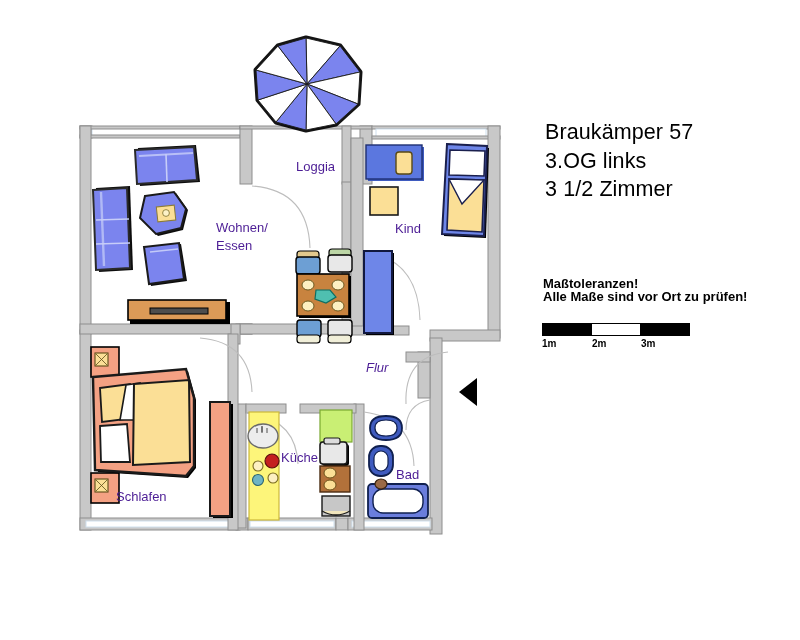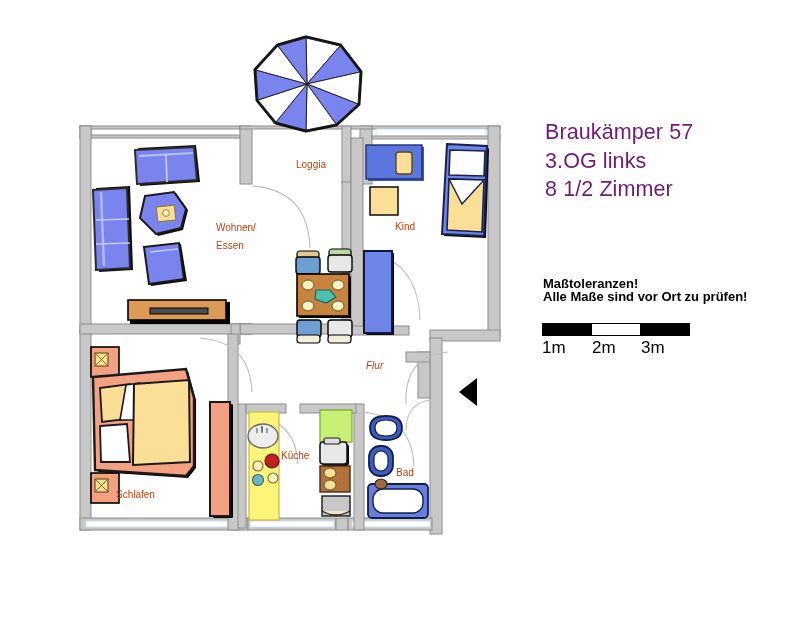--- a/index.html
+++ b/index.html
@@ -9,36 +9,36 @@
     font-family:"Liberation Sans","DejaVu Sans",sans-serif;
     color:#000;
   }
   #plan-root{position:absolute;left:0;top:0;width:800px;height:640px;}
   svg#floorplan{position:absolute;left:0;top:0;width:800px;height:640px;display:block;}
 
   
   .titleblock{position:absolute;left:545px;top:118px;width:240px;}
   .titleblock .tline{
     font-size:21.5px;line-height:28.5px;letter-spacing:.1px;
-    white-space:nowrap;color:#701a75;
+    white-space:nowrap;color:#000000;
   }
   .note{position:absolute;left:543px;top:278px;width:240px;}
   .note .nline{font-size:13px;font-weight:bold;line-height:12.5px;white-space:nowrap;}
 
   .scalewrap{position:absolute;left:542px;top:323px;width:160px;}
   .scalebar{display:flex;width:148px;height:13px;border:1px solid #000;box-sizing:border-box;}
   .scaleseg{flex:1 1 0;height:100%;}
   .seg-black{background:#000;}
   .seg-white{background:#fff;}
   .scalelabels{position:relative;height:16px;margin-top:2px;}
-  .scalelabels span{position:absolute;top:0;font-size:17px;font-weight:normal;}
+  .scalelabels span{position:absolute;top:0;font-size:10px;font-weight:bold;}
   .sl0{left:0px;} .sl1{left:50px;} .sl2{left:99px;}
 
   
-  .rlabel{position:absolute;font-size:10px;color:#c2410c;white-space:nowrap;}
+  .rlabel{position:absolute;font-size:13px;color:#4c1d95;white-space:nowrap;}
   .rlabel.two{line-height:18px;}
 </style>
 </head>
 <body>
 
 <div id="plan-root">
 
   <svg id="floorplan" viewBox="0 0 800 640">
     <defs>
       <style>
@@ -338,21 +338,21 @@
 
   <div class="rlabel" style="left:395px;top:221px;">Kind</div>
   <div class="rlabel" style="left:366px;top:360px;font-style:italic;">Flur</div>
   <div class="rlabel" style="left:116px;top:489px;">Schlafen</div>
   <div class="rlabel" style="left:281px;top:450px;">Küche</div>
   <div class="rlabel" style="left:396px;top:467px;">Bad</div>
 
   <div class="titleblock">
     <div class="tline">Braukämper 57</div>
     <div class="tline">3.OG links</div>
-    <div class="tline">8 1/2 Zimmer</div>
+    <div class="tline">3 1/2 Zimmer</div>
   </div>
 
   <div class="note">
     <div class="nline">Maßtoleranzen!</div>
     <div class="nline">Alle Maße sind vor Ort zu prüfen!</div>
   </div>
 
   <div class="scalewrap">
     <div class="scalebar">
       <div class="scaleseg seg-black"></div>

